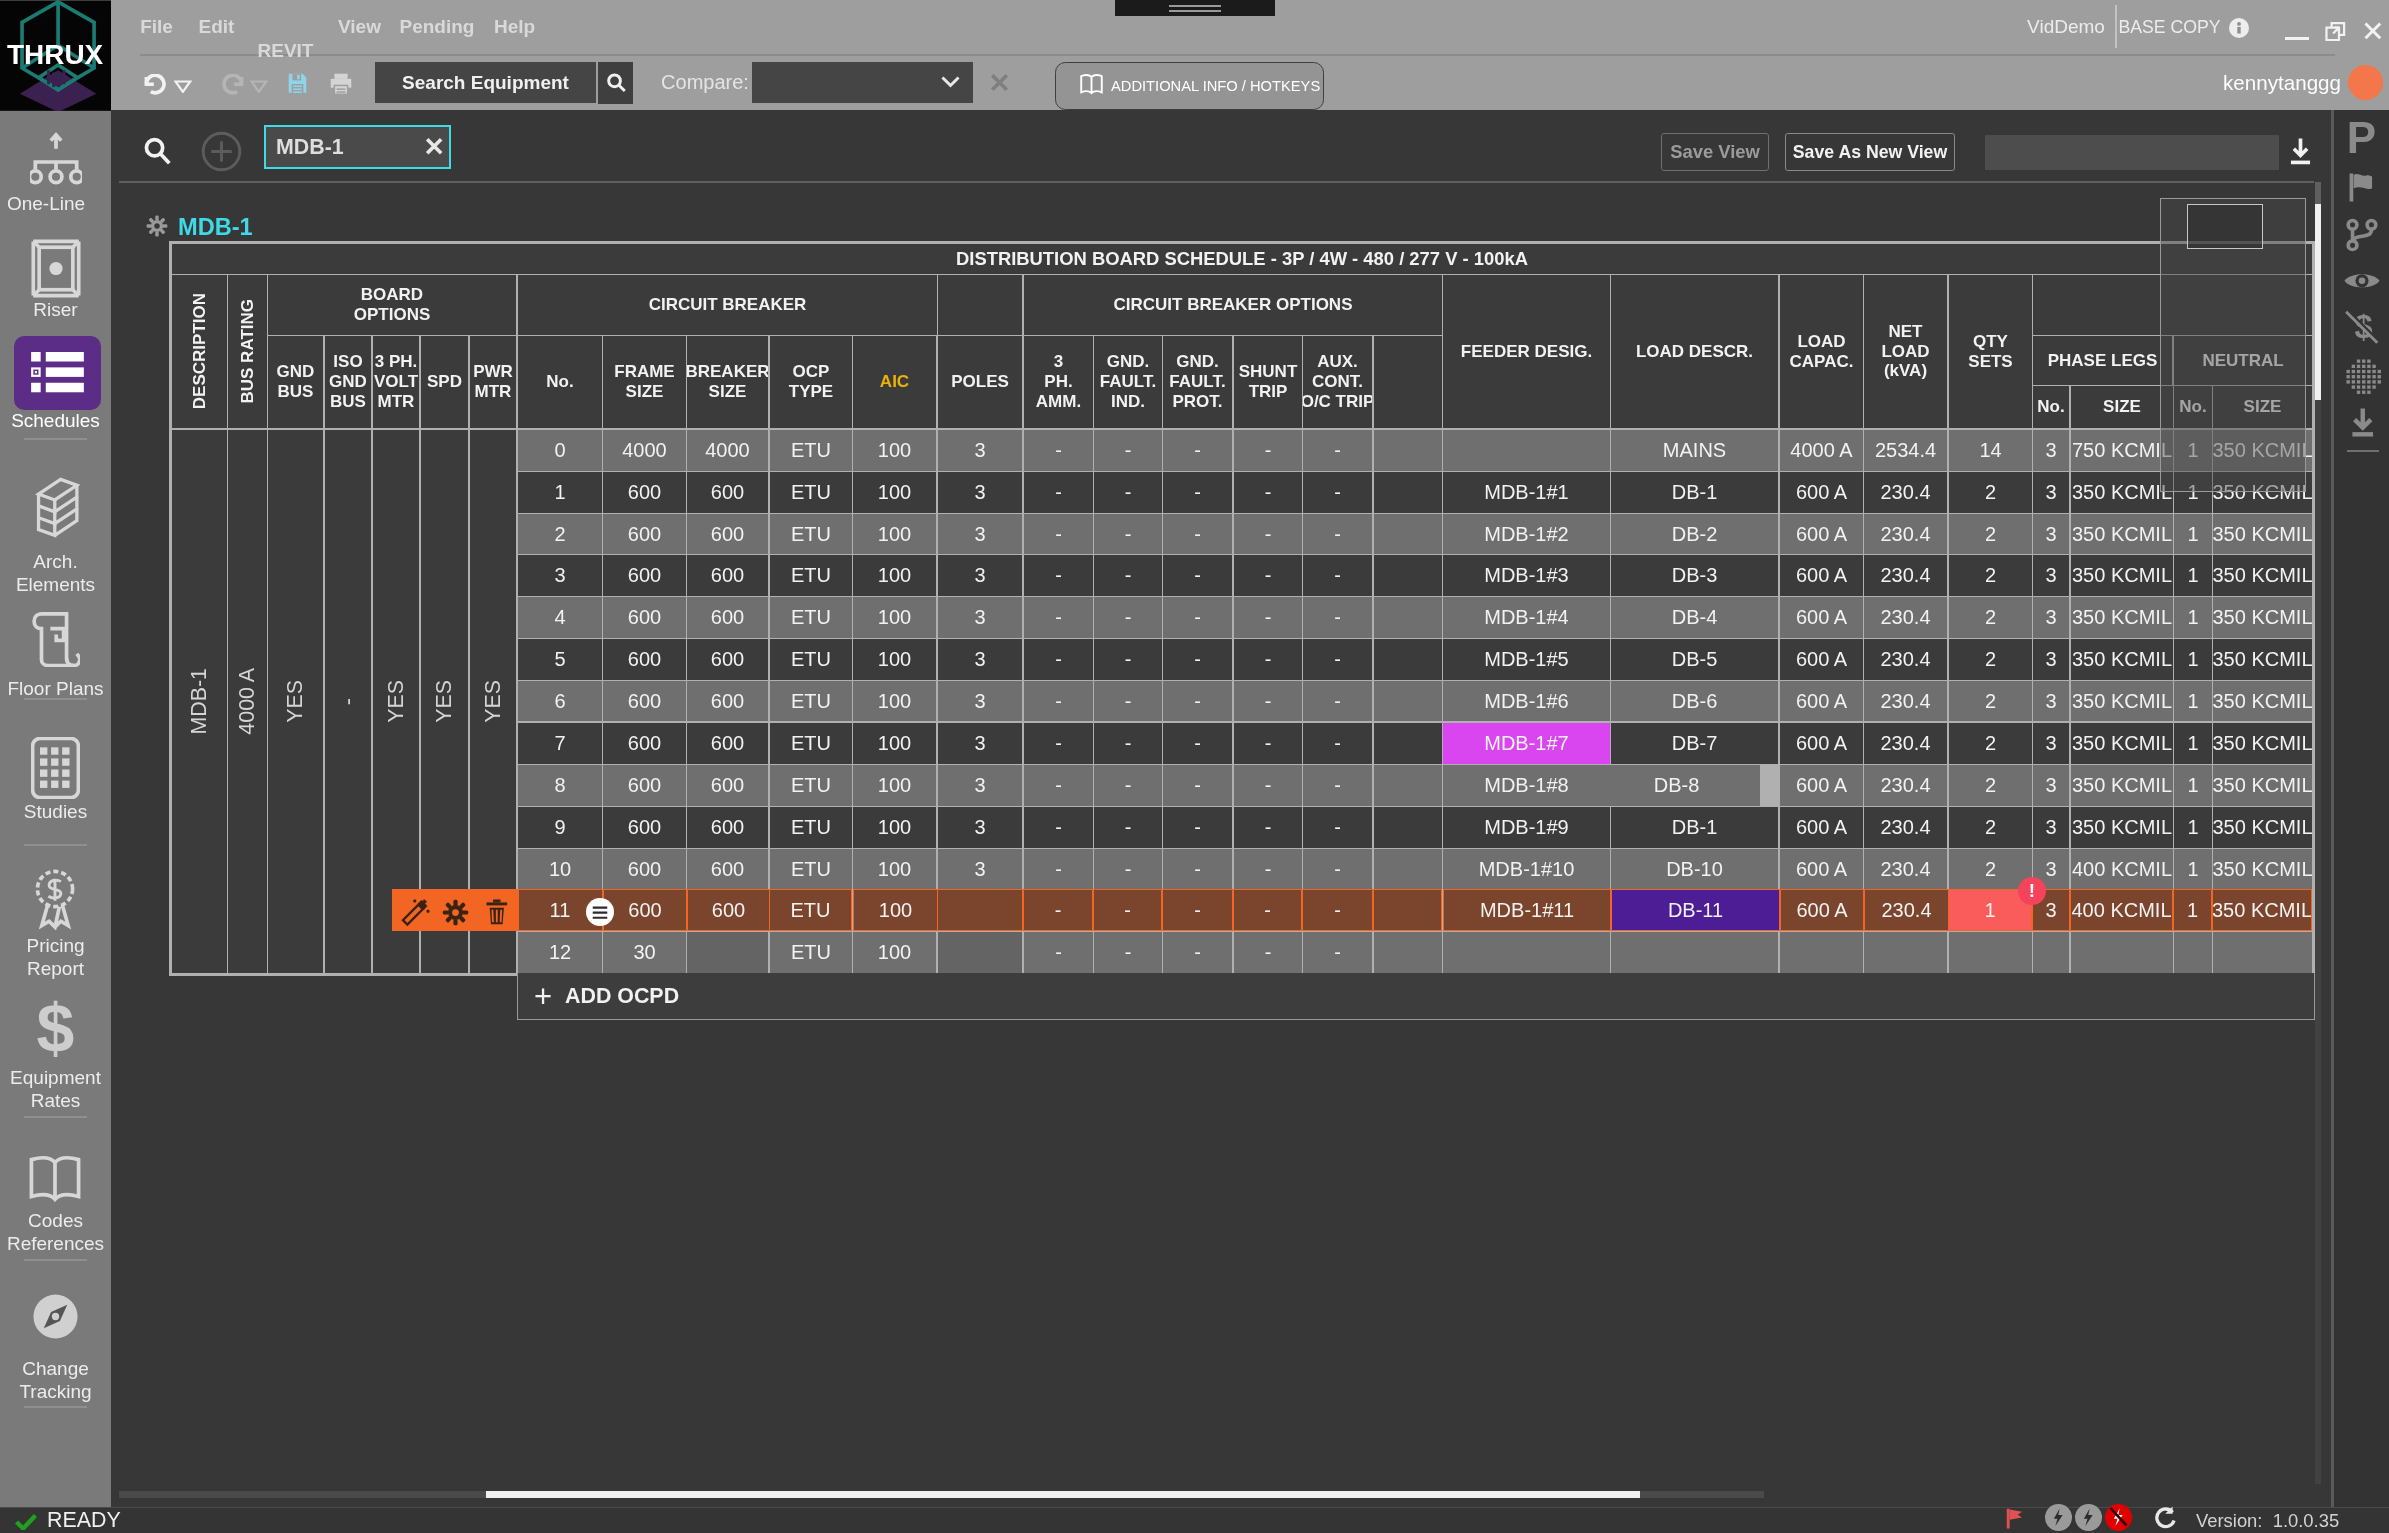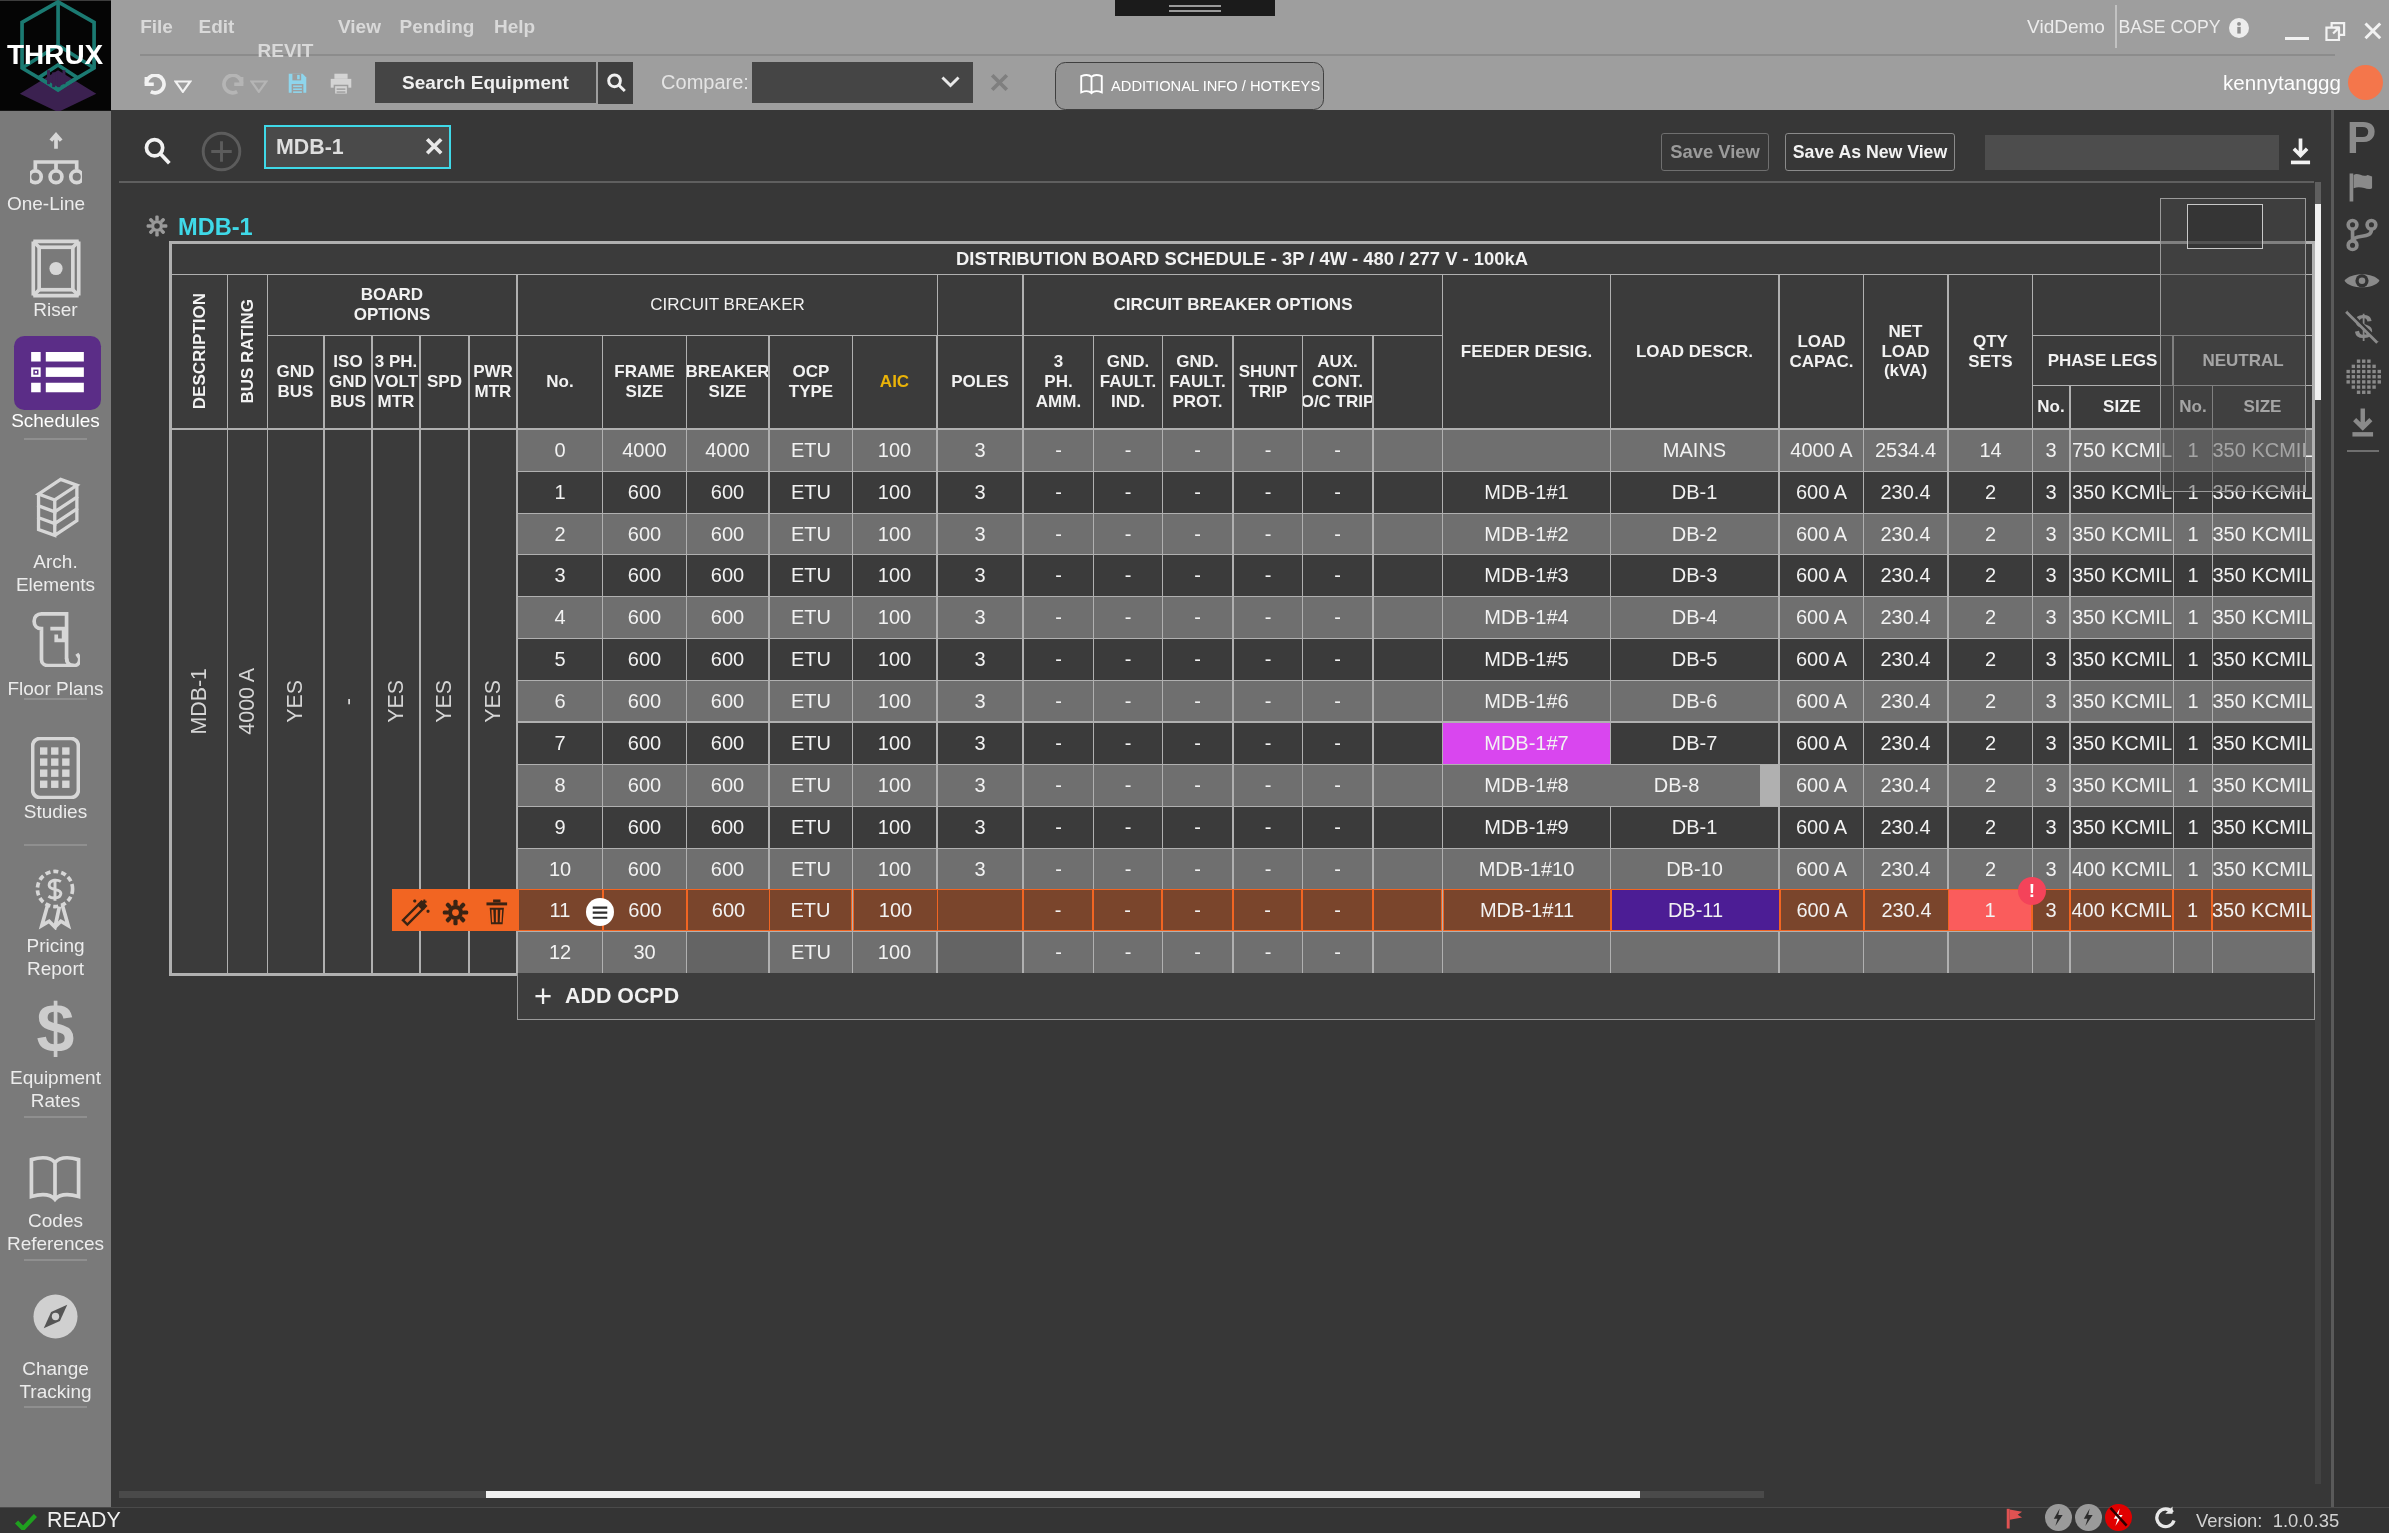--- a/index.html
+++ b/index.html
@@ -247,21 +247,21 @@
   </div>
 <div class="a fc" style="left:228px;top:275px;width:39px;height:153px;background:#3b3b3b;color:#f2f2f2;font-weight:bold;font-size:17px;line-height:1.16;">
     <span class="vt">BUS RATING</span>
   </div>
 <div class="a fc" style="left:268px;top:275px;width:248px;height:60px;background:#3b3b3b;color:#f2f2f2;font-weight:bold;font-size:17px;line-height:1.16;">BOARD<br>OPTIONS</div>
 <div class="a fc" style="left:268px;top:336px;width:55px;height:92px;background:#3b3b3b;color:#f2f2f2;font-weight:bold;font-size:17px;line-height:1.16;">GND<br>BUS</div>
 <div class="a fc" style="left:325px;top:336px;width:46px;height:92px;background:#3b3b3b;color:#f2f2f2;font-weight:bold;font-size:17px;line-height:1.16;">ISO<br>GND<br>BUS</div>
 <div class="a fc" style="left:373px;top:336px;width:46px;height:92px;background:#3b3b3b;color:#f2f2f2;font-weight:bold;font-size:17px;line-height:1.16;">3 PH.<br>VOLT<br>MTR</div>
 <div class="a fc" style="left:421px;top:336px;width:47px;height:92px;background:#3b3b3b;color:#f2f2f2;font-weight:bold;font-size:17px;line-height:1.16;">SPD</div>
 <div class="a fc" style="left:470px;top:336px;width:46px;height:92px;background:#3b3b3b;color:#f2f2f2;font-weight:bold;font-size:17px;line-height:1.16;">PWR<br>MTR</div>
-<div class="a fc" style="left:518px;top:275px;width:419px;height:60px;background:#3b3b3b;color:#f2f2f2;font-weight:normal;font-size:17px;line-height:1.16;">CIRCUIT BREAKER</div>
+<div class="a fc" style="left:518px;top:275px;width:419px;height:60px;background:#3b3b3b;color:#f2f2f2;font-weight:bold;font-size:17px;line-height:1.16;">CIRCUIT BREAKER</div>
 <div class="a fc" style="left:518px;top:336px;width:84px;height:92px;background:#3b3b3b;color:#f2f2f2;font-weight:bold;font-size:17px;line-height:1.16;">No.</div>
 <div class="a fc" style="left:603px;top:336px;width:83px;height:92px;background:#3b3b3b;color:#f2f2f2;font-weight:bold;font-size:17px;line-height:1.16;">FRAME<br>SIZE</div>
 <div class="a fc" style="left:687px;top:336px;width:81px;height:92px;background:#3b3b3b;color:#f2f2f2;font-weight:bold;font-size:17px;line-height:1.16;">BREAKER<br>SIZE</div>
 <div class="a fc" style="left:770px;top:336px;width:82px;height:92px;background:#3b3b3b;color:#f2f2f2;font-weight:bold;font-size:17px;line-height:1.16;">OCP<br>TYPE</div>
 <div class="a fc" style="left:853px;top:336px;width:83px;height:92px;background:#3b3b3b;color:#eab308;font-weight:bold;font-size:17px;line-height:1.16;">AIC</div>
 <div class="a fc" style="left:938px;top:275px;width:84px;height:60px;background:#3b3b3b;color:#f2f2f2;font-weight:bold;font-size:17px;line-height:1.16;"></div>
 <div class="a fc" style="left:938px;top:336px;width:84px;height:92px;background:#3b3b3b;color:#f2f2f2;font-weight:bold;font-size:17px;line-height:1.16;">POLES</div>
 <div class="a fc" style="left:1024px;top:275px;width:418px;height:60px;background:#3b3b3b;color:#f2f2f2;font-weight:bold;font-size:17px;line-height:1.16;">CIRCUIT BREAKER OPTIONS</div>
 <div class="a fc" style="left:1024px;top:336px;width:69px;height:92px;background:#3b3b3b;color:#f2f2f2;font-weight:bold;font-size:17px;line-height:1.16;">3<br>PH.<br>AMM.</div>
 <div class="a fc" style="left:1094px;top:336px;width:68px;height:92px;background:#3b3b3b;color:#f2f2f2;font-weight:bold;font-size:17px;line-height:1.16;">GND.<br>FAULT.<br>IND.</div>

